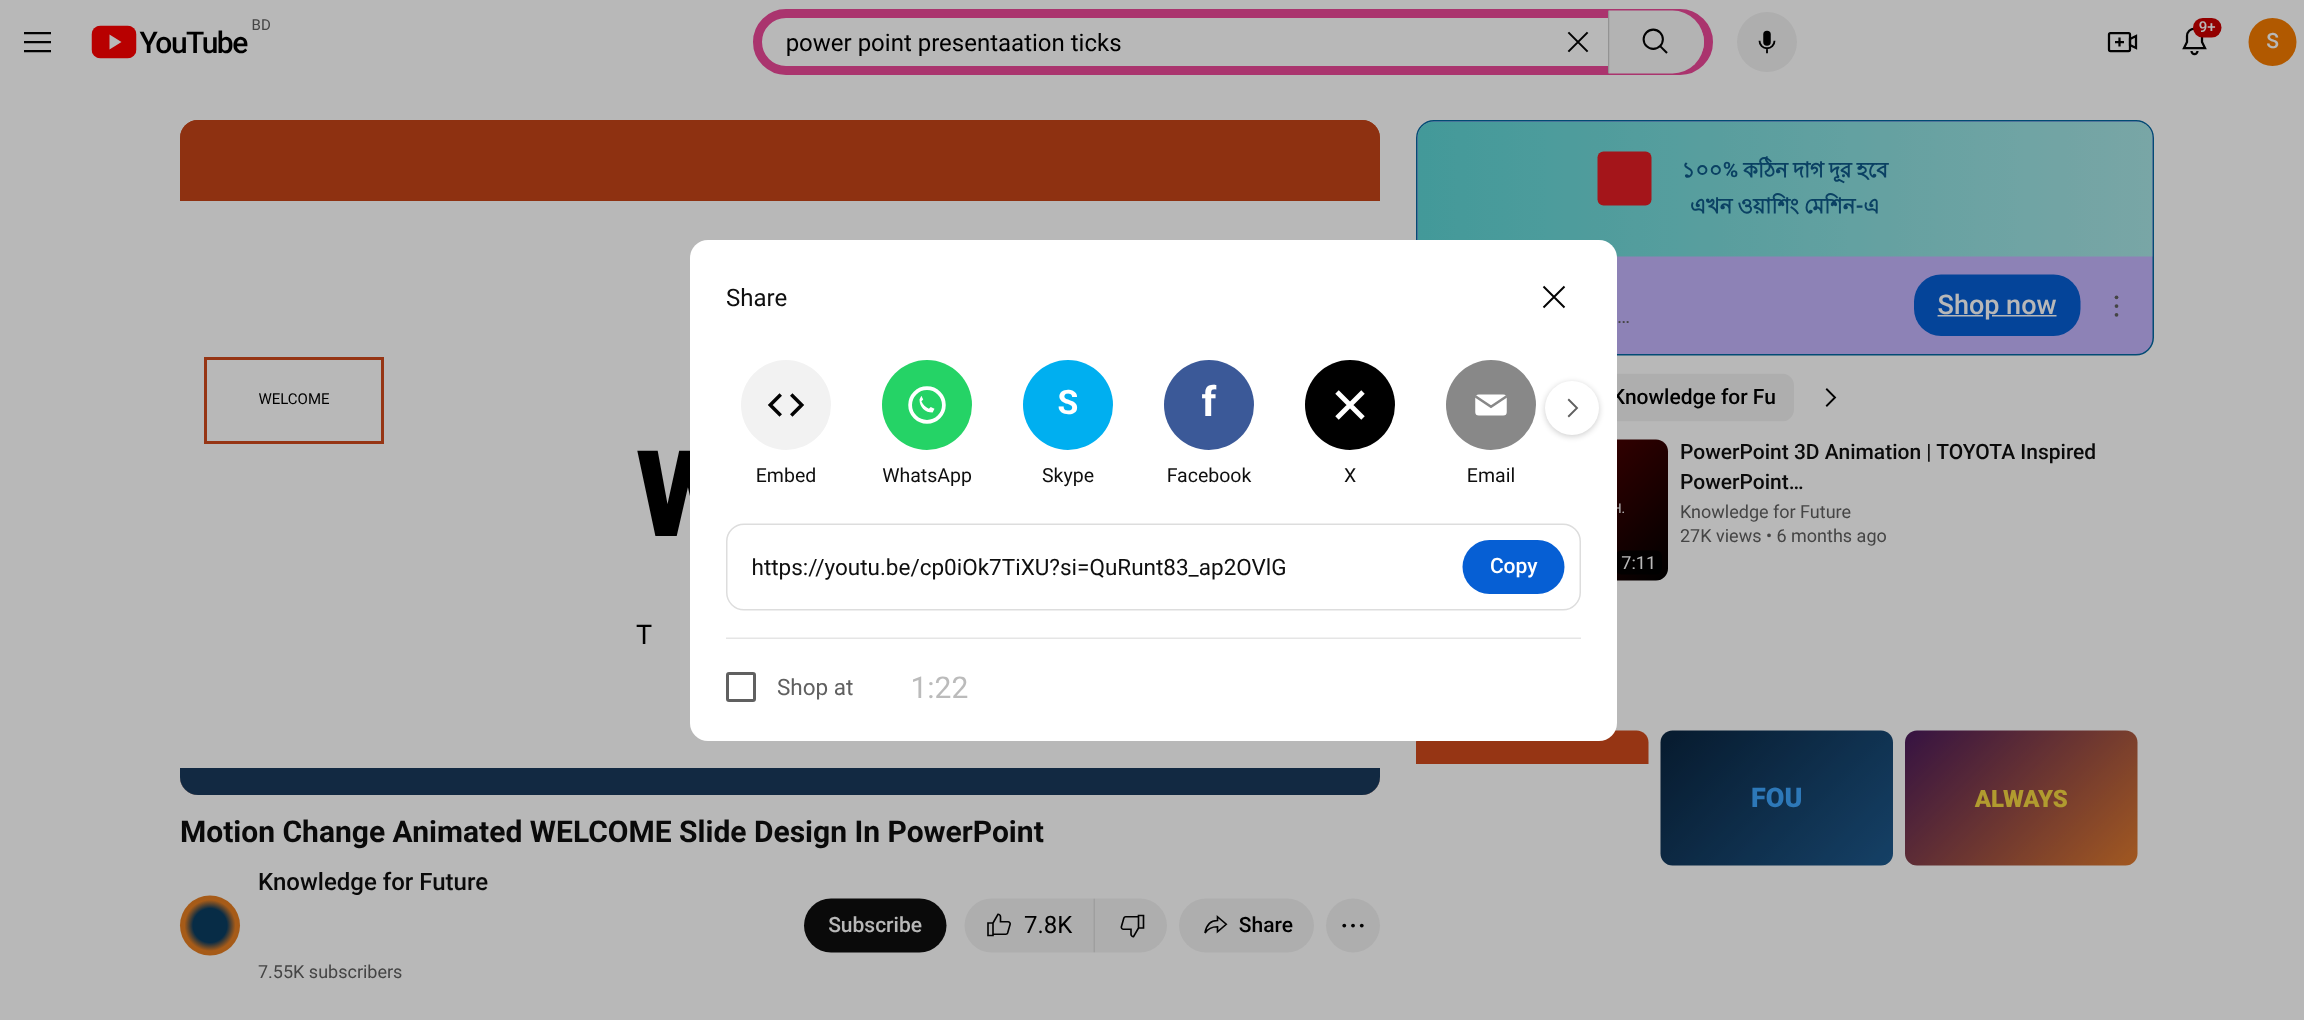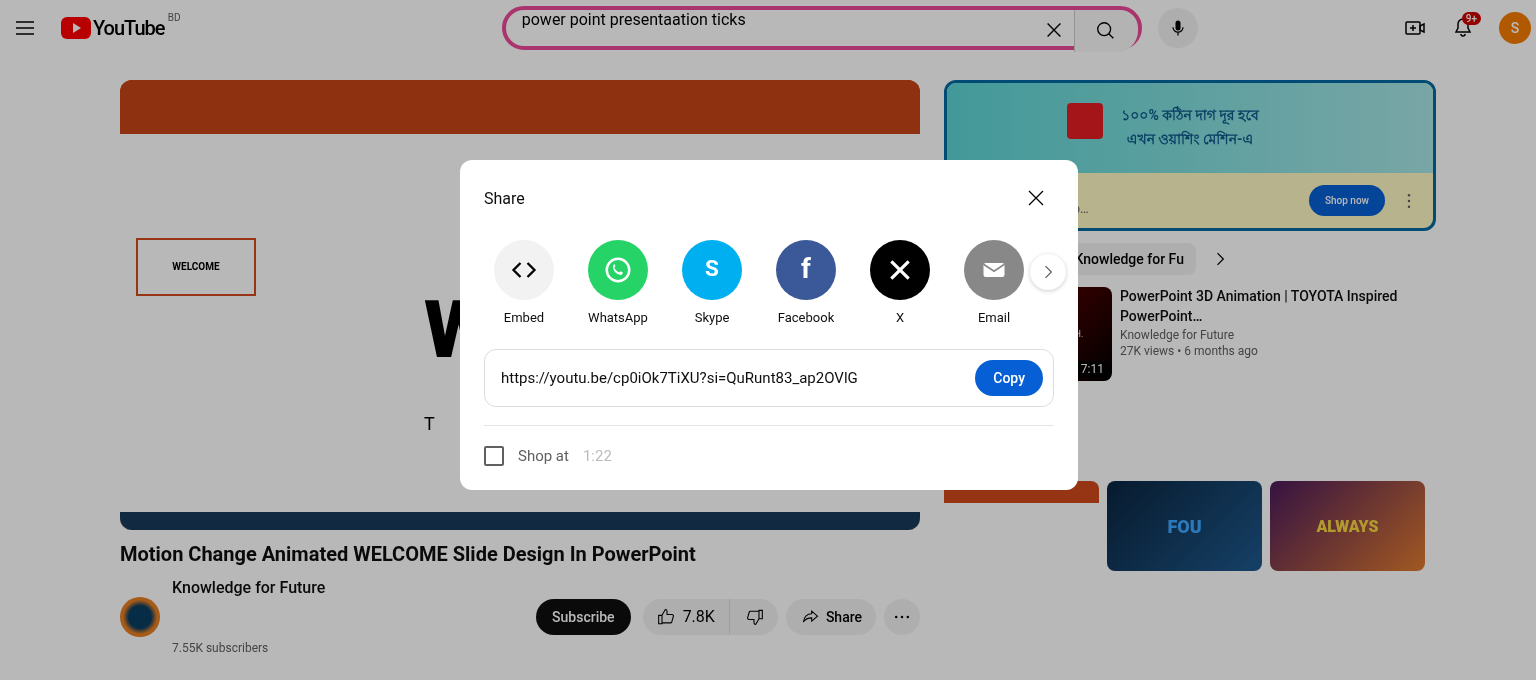--- a/index.html
+++ b/index.html
@@ -8,37 +8,37 @@
 
 .header { height: 56px; display: flex; align-items: center; padding: 0 5px; justify-content: space-between; position: relative; z-index: 1; }
 .header-left { display: flex; align-items: center; gap: 16px; }
 .menu-btn { width: 40px; height: 40px; display: flex; align-items: center; justify-content: center; border-radius: 50%; cursor: pointer; }
 .logo-wrap { display: flex; align-items: center; position: relative; }
 .logo-icon { display: flex; align-items: center; }
 .logo-text { font-size: 20px; font-weight: 500; letter-spacing: -1px; margin-left: 2px; }
 .country { font-size: 10px; color: #606060; position: absolute; top: -4px; right: -16px; }
 
 .header-center { display: flex; align-items: center; gap: 8px; flex: 0 0 auto; margin-left: 140px; }
-.search-box { display: flex; align-items: flex-start; border: 4px solid #ec4899; border-radius: 40px; height: 44px; width: 640px; background: #fff; }
+.search-box { display: flex; align-items: center; border: 6px solid #ec4899; border-radius: 40px; height: 44px; width: 640px; background: #fff; }
 .search-input { flex: 1; border: none; outline: none; padding: 0 16px; font-size: 16px; background: transparent; }
 .search-clear { width: 40px; height: 40px; display: flex; align-items: center; justify-content: center; cursor: pointer; }
 .search-btn { width: 64px; height: 42px; border-left: 1px solid #ccc; background: #f8f8f8; display: flex; align-items: center; justify-content: center; border-radius: 0 40px 40px 0; cursor: pointer; }
 .mic-btn { width: 40px; height: 40px; border-radius: 50%; background: #f2f2f2; display: flex; align-items: center; justify-content: center; cursor: pointer; margin-left: 8px; }
 
 .header-right { display: flex; align-items: center; gap: 8px; }
 .icon-btn { width: 40px; height: 40px; display: flex; align-items: center; justify-content: center; cursor: pointer; position: relative; }
 .badge { position: absolute; top: 4px; right: 2px; background: #cc0000; color: #fff; font-size: 10px; border-radius: 10px; padding: 1px 4px; font-weight: 500; }
 .avatar { width: 32px; height: 32px; border-radius: 50%; background: #f57c00; color: #fff; display: flex; align-items: center; justify-content: center; font-size: 14px; font-weight: 500; margin-left: 8px; cursor: pointer; }
 
 
 .main { display: flex; padding: 24px 100px 0 120px; gap: 24px; position: relative; z-index: 1; }
 .player-col { flex: 0 0 800px; }
 .player { width: 800px; height: 450px; background: #d04a1c; border-radius: 12px; overflow: hidden; position: relative; }
 .player-mock { position: absolute; inset: 0; background: linear-gradient(to bottom, #c54518 0%, #c54518 12%, #fff 12%, #fff 100%); }
-.player-slide { position: absolute; left: 2%; top: 35%; width: 15%; height: 13%; background: #fff; border: 2px solid #d04a1c; display: flex; align-items: center; justify-content: center; font-size: 10px; font-weight: 700; color: #000; }
+.player-slide { position: absolute; left: 2%; top: 35%; width: 15%; height: 13%; background: #fff; border: 2px solid #d04a1c; display: flex; align-items: center; justify-content: center; font-size: 10px; font-weight: 400; color: #000; }
 .player-bigtext { position: absolute; left: 38%; top: 45%; font-size: 80px; font-weight: 900; color: #000; letter-spacing: -4px; }
 .player-subtext { position: absolute; left: 38%; top: 74%; font-size: 18px; font-weight: 400; color: #000; letter-spacing: 14px; }
 .player-taskbar { position: absolute; bottom: 0; left: 0; right: 0; height: 4%; background: #1a3a5c; }
 
 .video-title { font-size: 20px; font-weight: 700; margin-top: 12px; color: #0f0f0f; }
 
 .meta-row { display: flex; align-items: center; margin-top: 12px; gap: 12px; }
 .channel-avatar { width: 40px; height: 40px; border-radius: 50%; background: radial-gradient(circle, #0a3d62 40%, #e67e22 60%); flex-shrink: 0; }
 .channel-info { flex: 1; }
 .channel-name { font-size: 16px; font-weight: 500; color: #0f0f0f; }
@@ -46,28 +46,28 @@
 .subscribe-btn { background: #0f0f0f; color: #fff; border: none; border-radius: 18px; padding: 10px 16px; font-size: 14px; font-weight: 500; cursor: pointer; }
 .action-group { display: flex; align-items: center; gap: 8px; margin-left: auto; }
 .pill { background: #f2f2f2; border-radius: 18px; height: 36px; display: flex; align-items: center; padding: 0 14px; font-size: 14px; font-weight: 500; cursor: pointer; gap: 6px; }
 .pill-split { display: flex; background: #f2f2f2; border-radius: 18px; height: 36px; overflow: hidden; }
 .pill-split > div { display: flex; align-items: center; padding: 0 14px; gap: 6px; cursor: pointer; }
 .pill-split > div:first-child { border-right: 1px solid #ddd; }
 .more-btn { width: 36px; height: 36px; border-radius: 50%; background: #f2f2f2; display: flex; align-items: center; justify-content: center; cursor: pointer; }
 
 
 .side-col { flex: 1; min-width: 0; }
-.ad-card { border-radius: 12px; overflow: hidden; background: #fef9c3; border: 3px solid #0369a1; margin-bottom: 12px; }
+.ad-card { border-radius: 12px; overflow: hidden; background: #c4b5fd; border: 1px solid #0369a1; margin-bottom: 12px; }
 .ad-banner { height: 90px; background: linear-gradient(90deg, #5dd5d5 0%, #a8e6e6 100%); position: relative; display: flex; align-items: center; justify-content: center; }
 .ad-banner-text { color: #0f5a8a; font-size: 14px; font-weight: 700; text-align: center; }
 .ad-logo { position: absolute; left: 120px; top: 20px; width: 36px; height: 36px; background: #e31e24; border-radius: 4px; }
 .ad-info { display: flex; align-items: center; padding: 12px; gap: 12px; }
 .ad-meta { flex: 1; font-size: 13px; color: #606060; overflow: hidden; }
 .ad-meta-line1 { font-size: 14px; color: #0f0f0f; font-weight: 500; }
-.shop-btn { background: #065fd4; color: #fff; border: none; border-radius: 18px; padding: 10px 16px; font-size: 10px; font-weight: 500; cursor: pointer; }
+.shop-btn { background: #065fd4; color: #fff; border: none; border-radius: 18px; padding: 10px 16px; font-size: 18px; font-weight: 500; cursor: pointer; text-decoration: underline; }
 .ad-more { width: 24px; cursor: pointer; display: flex; align-items: center; justify-content: center; }
 
 .chips { display: flex; gap: 8px; align-items: center; margin-bottom: 12px; overflow: hidden; }
 .chip { background: #f2f2f2; border-radius: 8px; padding: 8px 12px; font-size: 14px; font-weight: 500; cursor: pointer; white-space: nowrap; }
 .chips-arrow { width: 32px; height: 32px; display: flex; align-items: center; justify-content: center; cursor: pointer; }
 
 .related-item { display: flex; gap: 8px; margin-bottom: 8px; }
 .thumb { width: 168px; height: 94px; border-radius: 8px; background: #333; position: relative; flex-shrink: 0; overflow: hidden; }
 .thumb-toyota { background: linear-gradient(135deg, #8b0000 0%, #000 100%); display: flex; align-items: center; justify-content: center; color: #fff; font-size: 9px; text-align: center; padding: 8px; }
 .duration { position: absolute; bottom: 4px; right: 4px; background: rgba(0,0,0,0.8); color: #fff; font-size: 12px; padding: 1px 4px; border-radius: 4px; }
@@ -104,21 +104,21 @@
 
 .url-row { display: flex; align-items: center; border: 1px solid #ddd; border-radius: 12px; padding: 10px 10px 10px 16px; gap: 12px; margin-bottom: 18px; }
 .url-text { flex: 1; font-size: 15px; color: #0f0f0f; }
 .copy-btn { background: #065fd4; color: #fff; border: none; border-radius: 18px; padding: 10px 18px; font-size: 14px; font-weight: 500; cursor: pointer; }
 
 .divider { height: 1px; background: #e5e5e5; margin: 0 0 20px 0; }
 
 .start-at-row { display: flex; align-items: center; gap: 14px; }
 .checkbox { width: 20px; height: 20px; border: 2px solid #606060; border-radius: 2px; cursor: pointer; }
 .start-at-label { font-size: 15px; color: #606060; }
-.start-at-time { font-size: 15px; color: #bbb; }
+.start-at-time { font-size: 20px; color: #bbb; margin-left: 24px; }
 
 svg { display: block; }
 </style>
 </head>
 <body>
 
 <div class="header">
   <div class="header-left">
     <div class="menu-btn">
       <svg width="24" height="24" viewBox="0 0 24 24">

